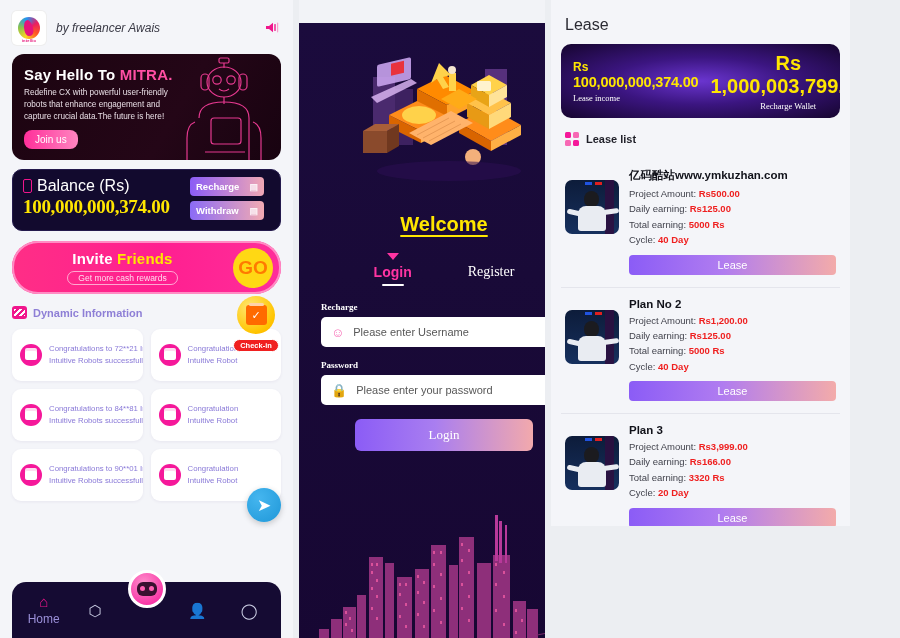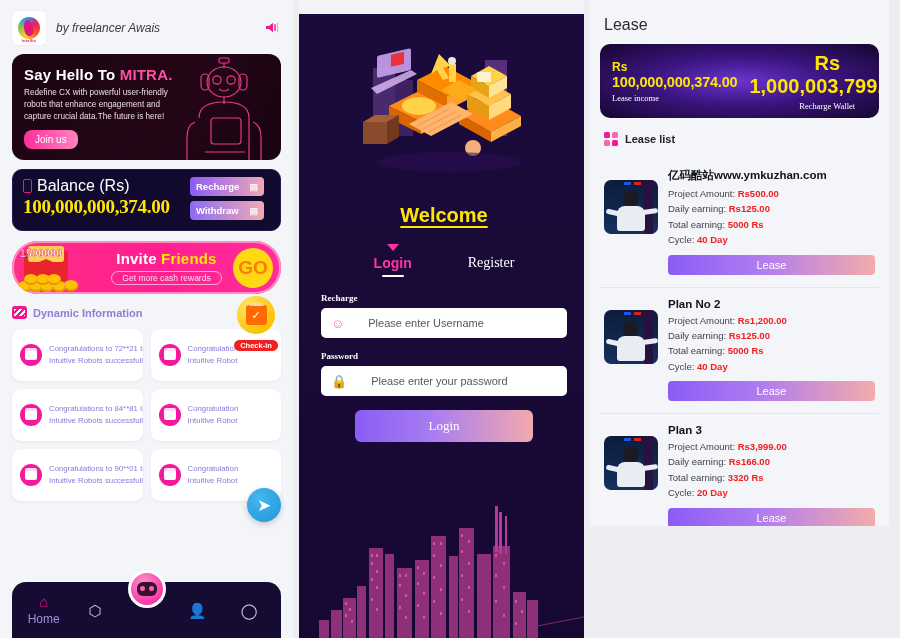--- a/index.html
+++ b/index.html
@@ -7,21 +7,21 @@
     width: 900px; height: 638px;
     background: #eceef2;
     font-family: "Liberation Sans", sans-serif;
     overflow: hidden;
   }
   .stage { position: relative; width: 900px; height: 638px; display: flex; gap: 6px; padding: 0; }
 
   
   .panel { position: relative; overflow: hidden; }
   .panel-a { width: 293px; height: 638px; background: #f2f3f7; }
-  .panel-b { width: 285px; height: 638px; background: #f2f3f7; padding: 8px 0; }
+  .panel-b { width: 246px; height: 638px; background: #f2f3f7; padding: 17px 0; }
   .panel-c { width: 299px; height: 526px; background: #a3a3a3; }
 
   
   .a-inner { position: relative; width: 293px; height: 638px; background: #f4f5f9; padding: 8px 12px 0 12px; }
   .a-top { display: flex; align-items: center; height: 40px; gap: 10px; }
   .brand-logo {
     width: 34px; height: 34px; border-radius: 5px; background: #fff;
     display: flex; align-items: center; justify-content: center; flex: 0 0 auto;
     box-shadow: 0 0 0 1px #eee;
     position: relative;
@@ -201,21 +201,21 @@
   }
   .form { padding: 0 22px; margin-top: 16px; position: relative; z-index: 3; }
   .field-label { font-size: 9px; color: #fff; font-family: "Liberation Serif", serif; font-weight: bold; margin-bottom: 5px; }
   .field {
     height: 30px; background: #fff; border-radius: 5px; display: flex; align-items: center;
     padding: 0 10px; gap: 9px; margin-bottom: 13px;
   }
   .field .f-ico { color: #f768b4; font-size: 13px; line-height: 1; }
   .field input {
     border: none; outline: none; flex: 1; font-size: 11px; color: #333;
-    font-family: "Liberation Sans", sans-serif; background: transparent; margin-left: 15px;
+    font-family: "Liberation Sans", sans-serif; background: transparent;
   }
   .field input::placeholder { color: #575757; }
   .login-btn {
     margin: 14px auto 0; display: block; width: 178px; height: 32px; border-radius: 6px; border: none;
     background: linear-gradient(90deg,#8b5cf6 0%, #a97ef0 45%, #f2a9ac 100%);
     color: #fff; font-size: 13px; font-family: "Liberation Serif", serif; cursor: pointer;
   }
   .skyline { position: absolute; left: 0; right: 0; bottom: 0; height: 190px; }
 
   
@@ -321,34 +321,20 @@
             <span class="ico">▤</span>
           </button>
           <button class="bal-btn withdraw">
             <span>Withdraw</span>
             <span class="ico">▤</span>
           </button>
         </div>
       </div>
 
       <div class="invite">
-        <div class="invite-coins">
-          <div class="envelope"></div>
-          <div class="coin-count">1500000</div>
-          <div class="coinpile">
-            <i style="left:2px;bottom:0"></i>
-              <i style="left:13px;bottom:0"></i>
-              <i style="left:24px;bottom:0"></i>
-            <i style="left:36px;bottom:0"></i>
-              <i style="left:8px;bottom:7px"></i>
-              <i style="left:20px;bottom:7px"></i>
-            <i style="left:31px;bottom:7px"></i>
-              <i style="left:48px;bottom:1px"></i>
-          </div>
-        </div>
         <div class="invite-mid">
           <div class="invite-title">
             <span>Invite </span><em>Friends</em>
           </div>
           <div class="invite-sub">Get more cash rewards</div>
         </div>
         <button class="go-btn">GO</button>
       </div>
 
       <div class="dyn-row">

